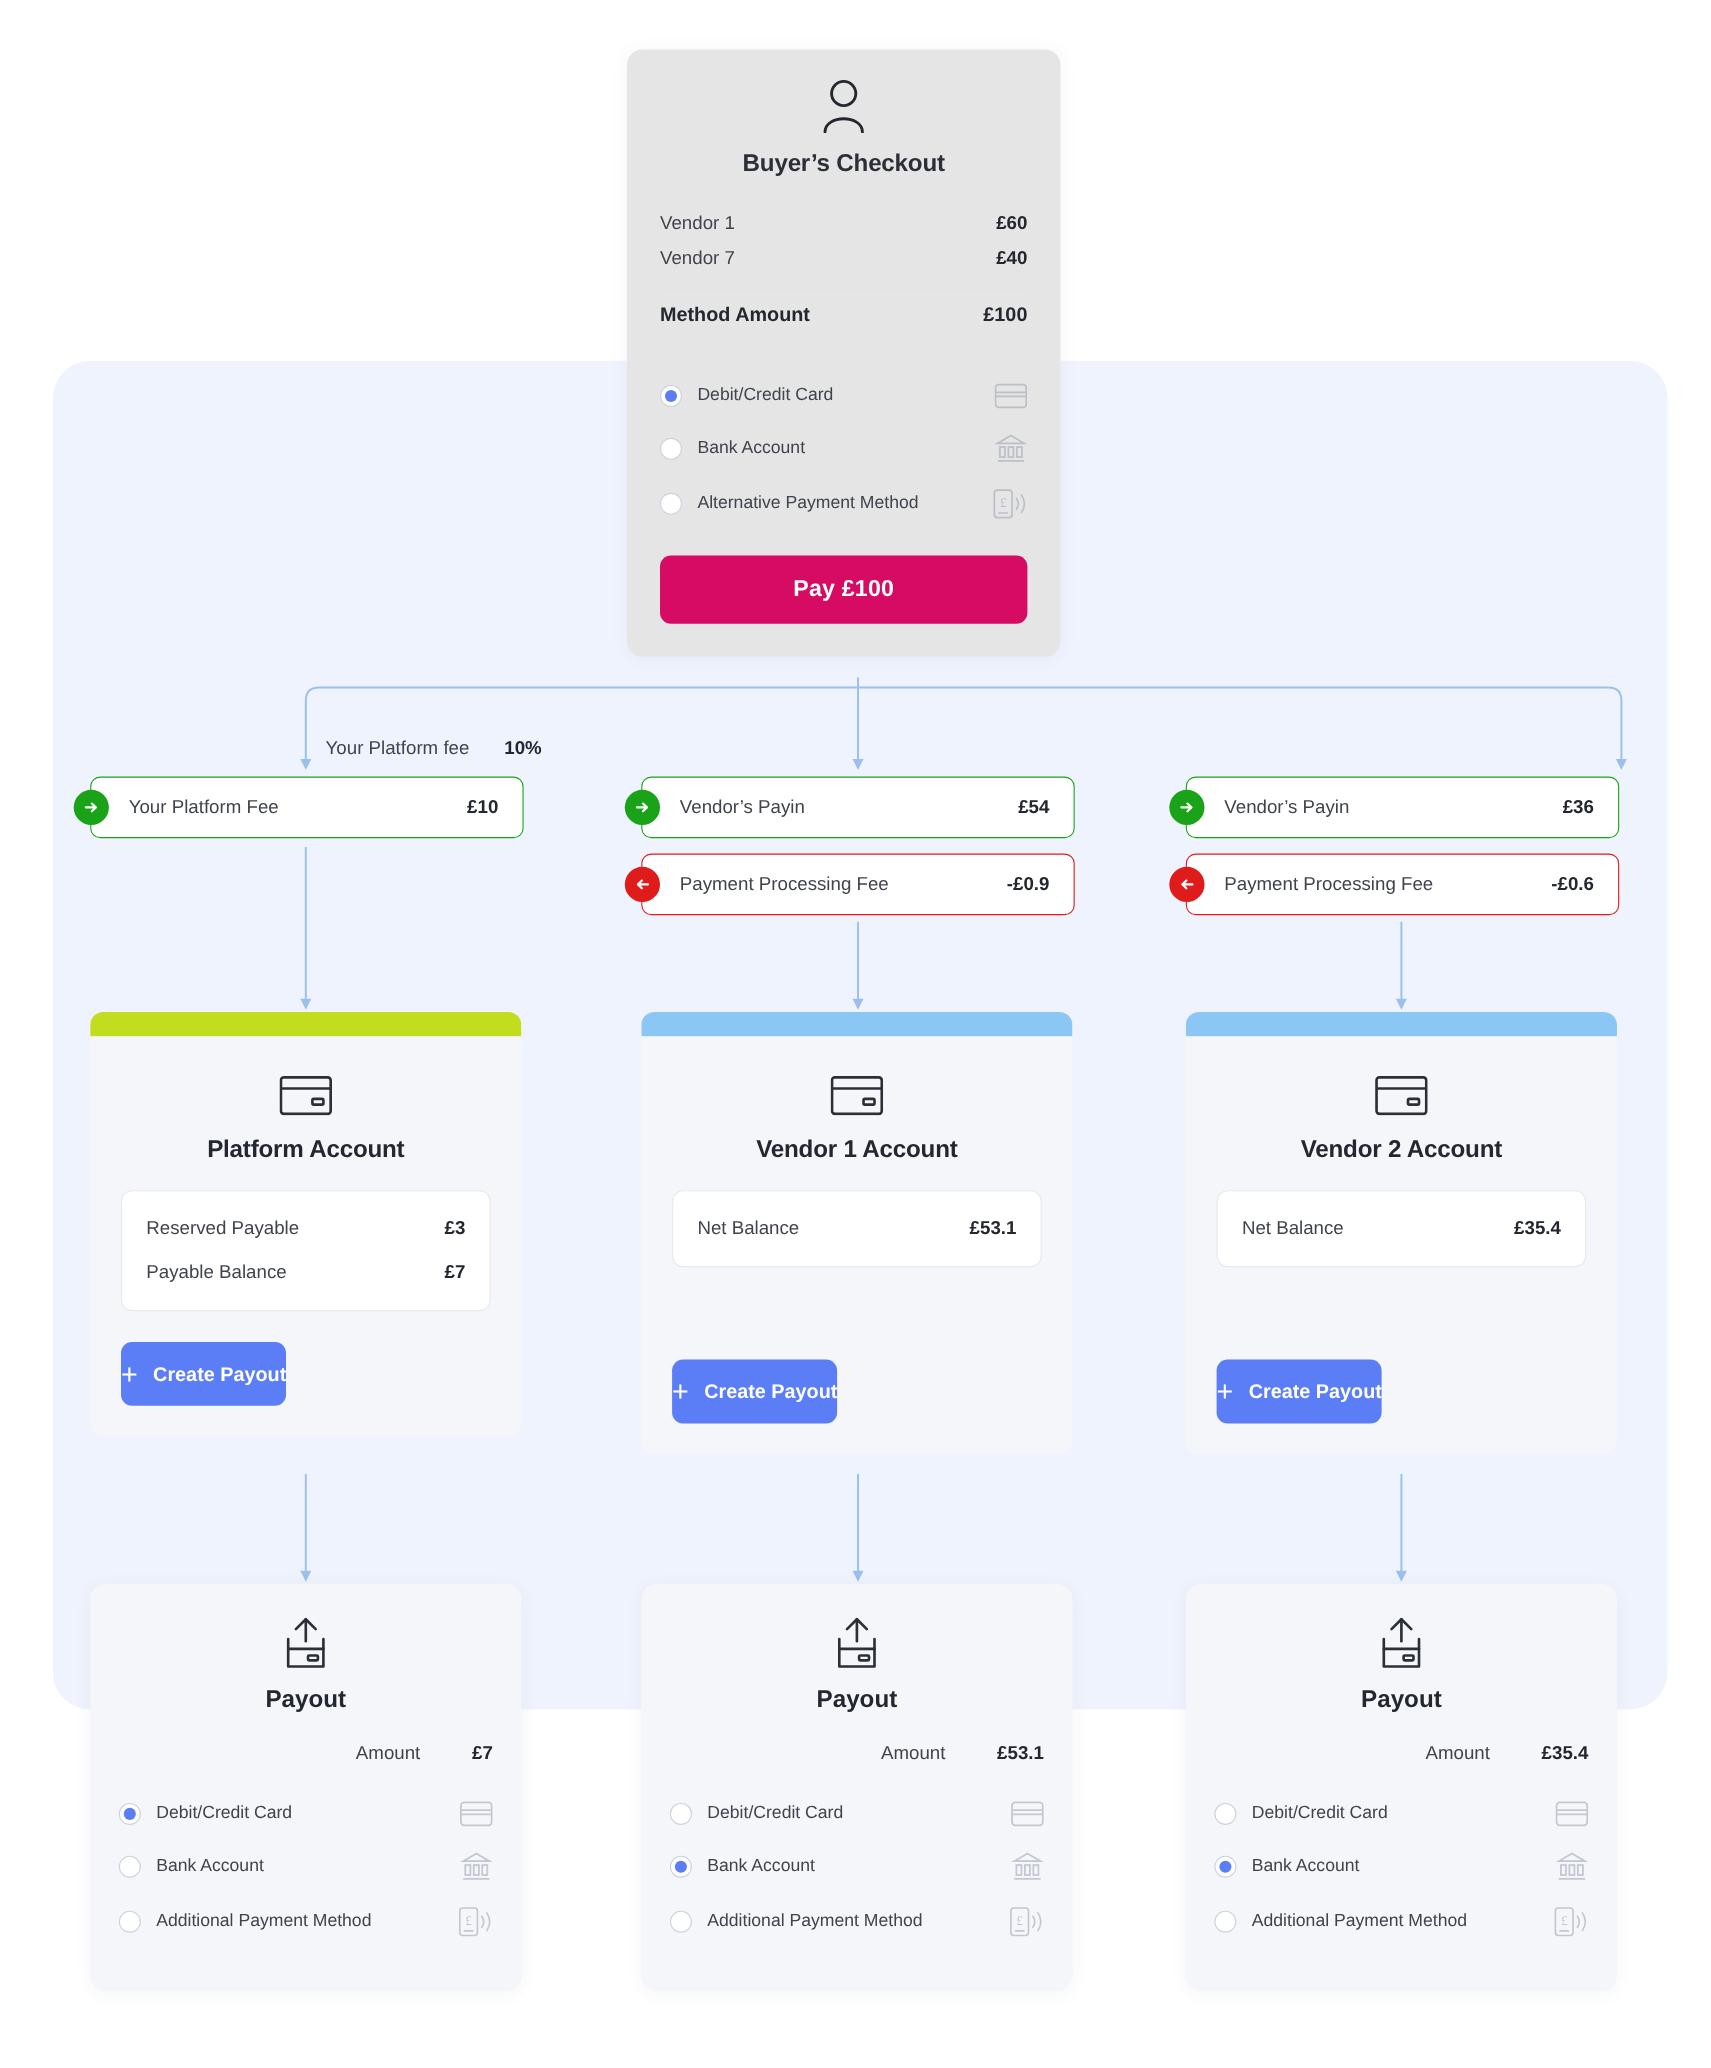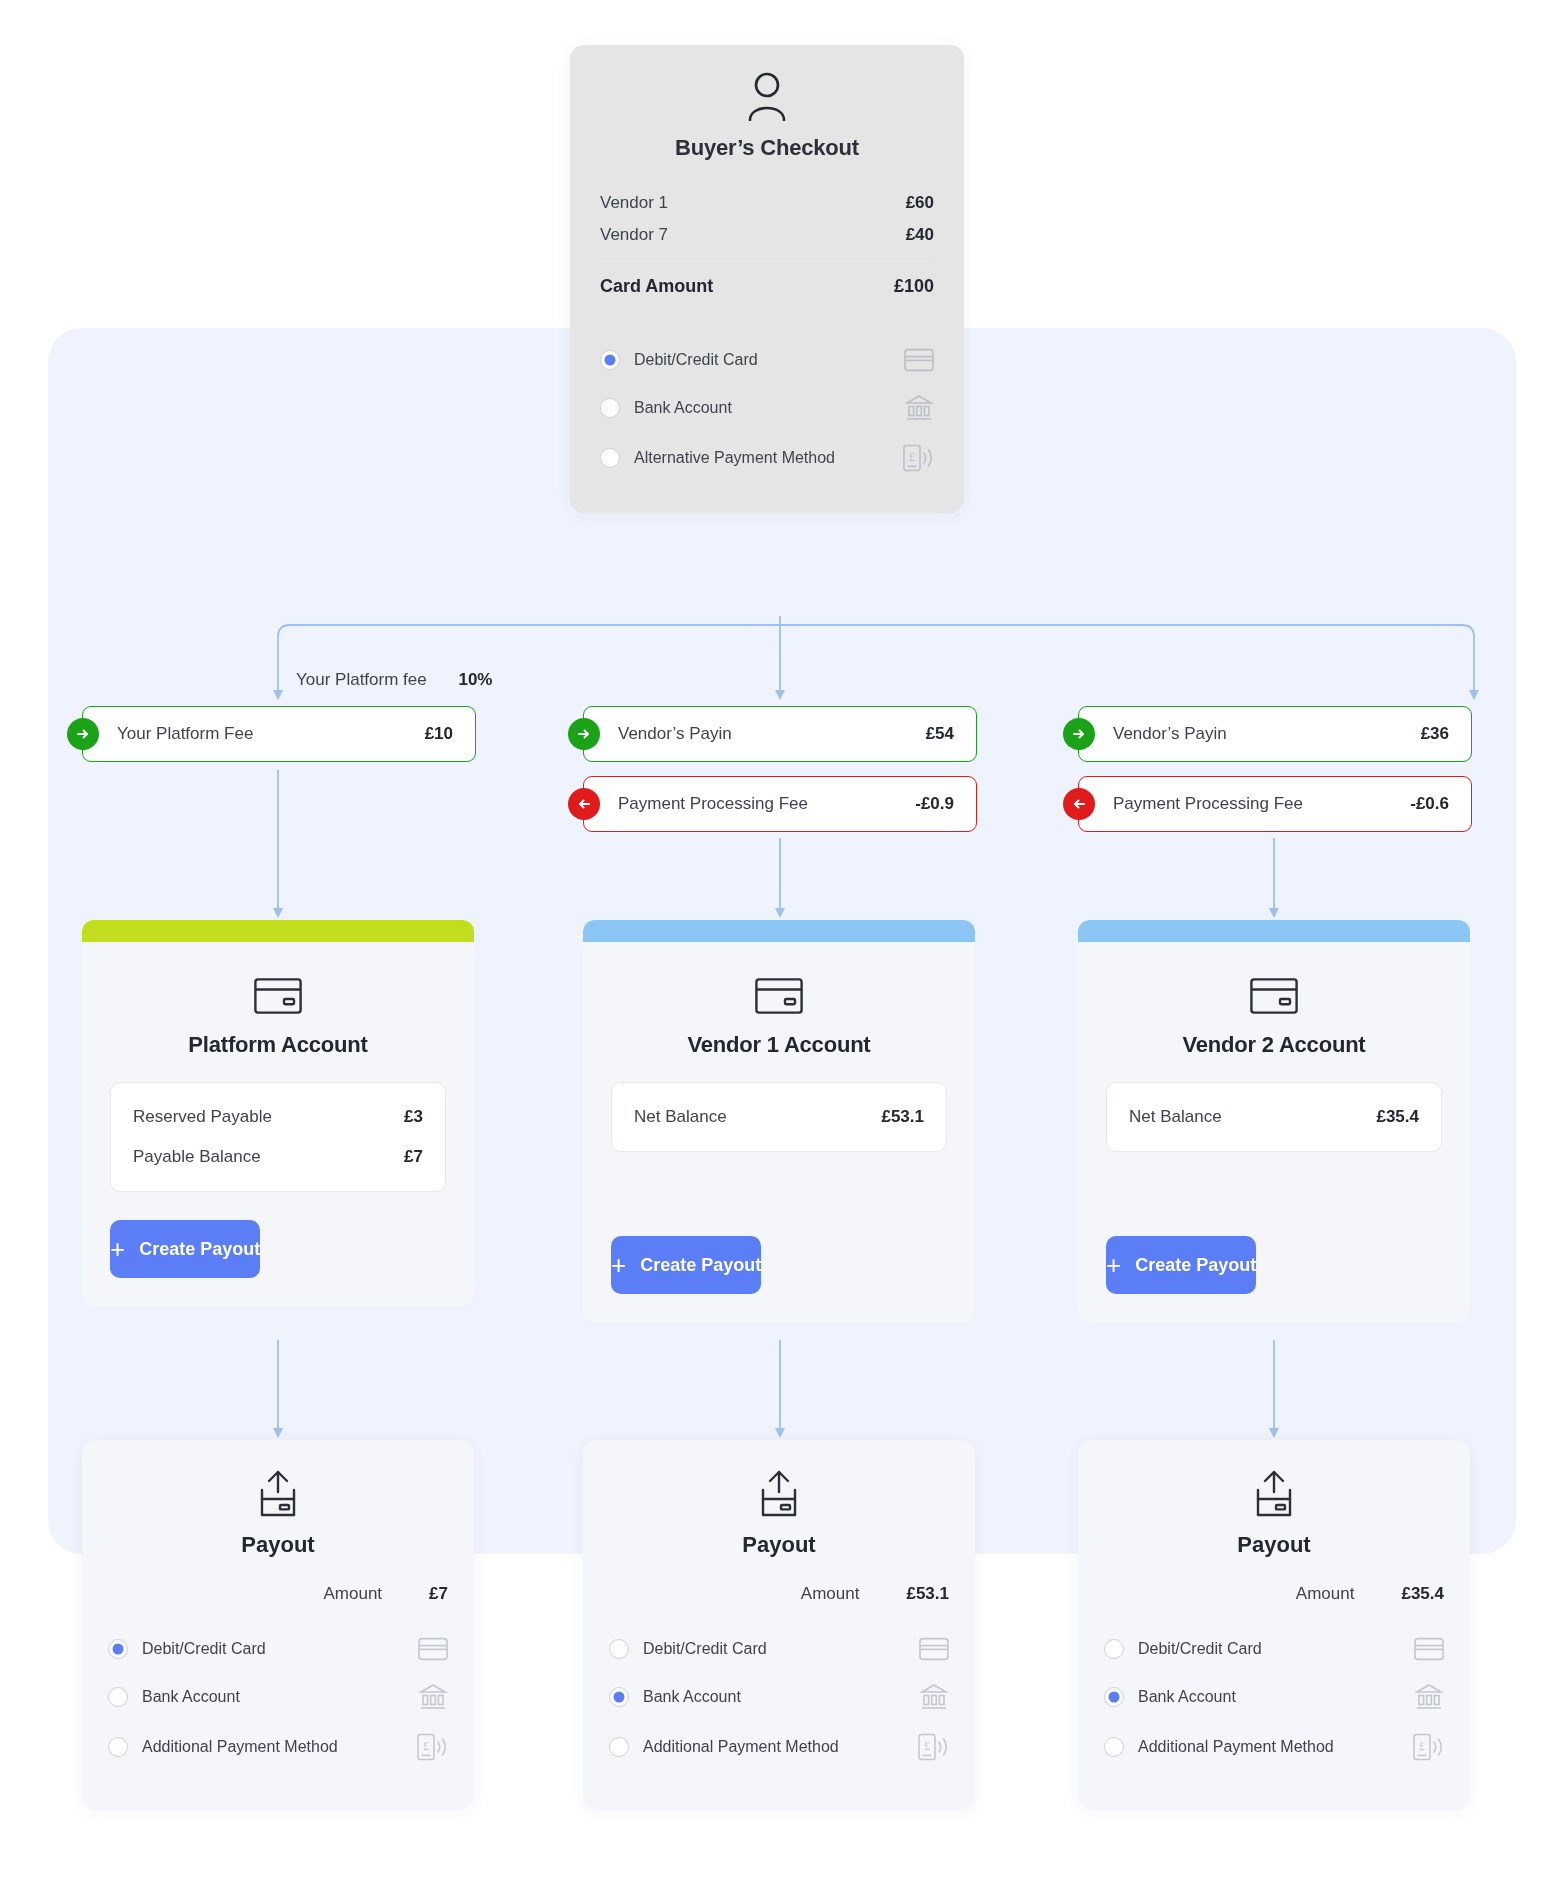--- a/index.html
+++ b/index.html
@@ -219,21 +219,21 @@
       <span class="amt">£60</span>
     </div>
     <div class="line-row plain">
       <span class="lbl">Vendor 7</span>
       <span class="amt">£40</span>
     </div>
 
     <div class="divider"></div>
 
     <div class="line-row total">
-      <span class="lbl">Card  Amount</span>
+      <span class="lbl">Method  Amount</span>
       <span class="amt">£100</span>
     </div>
 
     <div class="methods">
 
       <div class="method">
         <span class="radio on"></span>
         <span class="lbl">Debit/Credit Card</span>
         <span class="mico">
           <svg width="30" height="24" viewBox="0 0 30 24" fill="none" stroke="#9aa1ae" stroke-width="1.6">
@@ -267,20 +267,21 @@
             <line x1="5.6" y1="22.4" x2="14.4" y2="22.4"></line>
             <text x="10" y="17" font-size="12" font-family="Liberation Serif, serif" fill="#9aa1ae" stroke="none" text-anchor="middle">£</text>
             <path d="M22 9 q3.4 5 0 10" stroke-linecap="round"></path>
             <path d="M26.6 6 q5.2 8 0 16" stroke-linecap="round"></path>
           </svg>
         </span>
       </div>
 
     </div>
 
+    <button class="pay-btn">Pay £100</button>
   </div>
 
   <div class="fee-note" style="left:296px; top:670px;">
     <span>Your Platform fee </span><b>10%</b>
   </div>
 
   <div class="pill green" style="left:82px; top:706px; width:394px;">
     <span class="badge g">
       <svg width="16" height="16" viewBox="0 0 16 16" fill="none" stroke="#fff" stroke-width="2" stroke-linecap="round" stroke-linejoin="round">
         <line x1="3" y1="8" x2="12" y2="8"></line>

